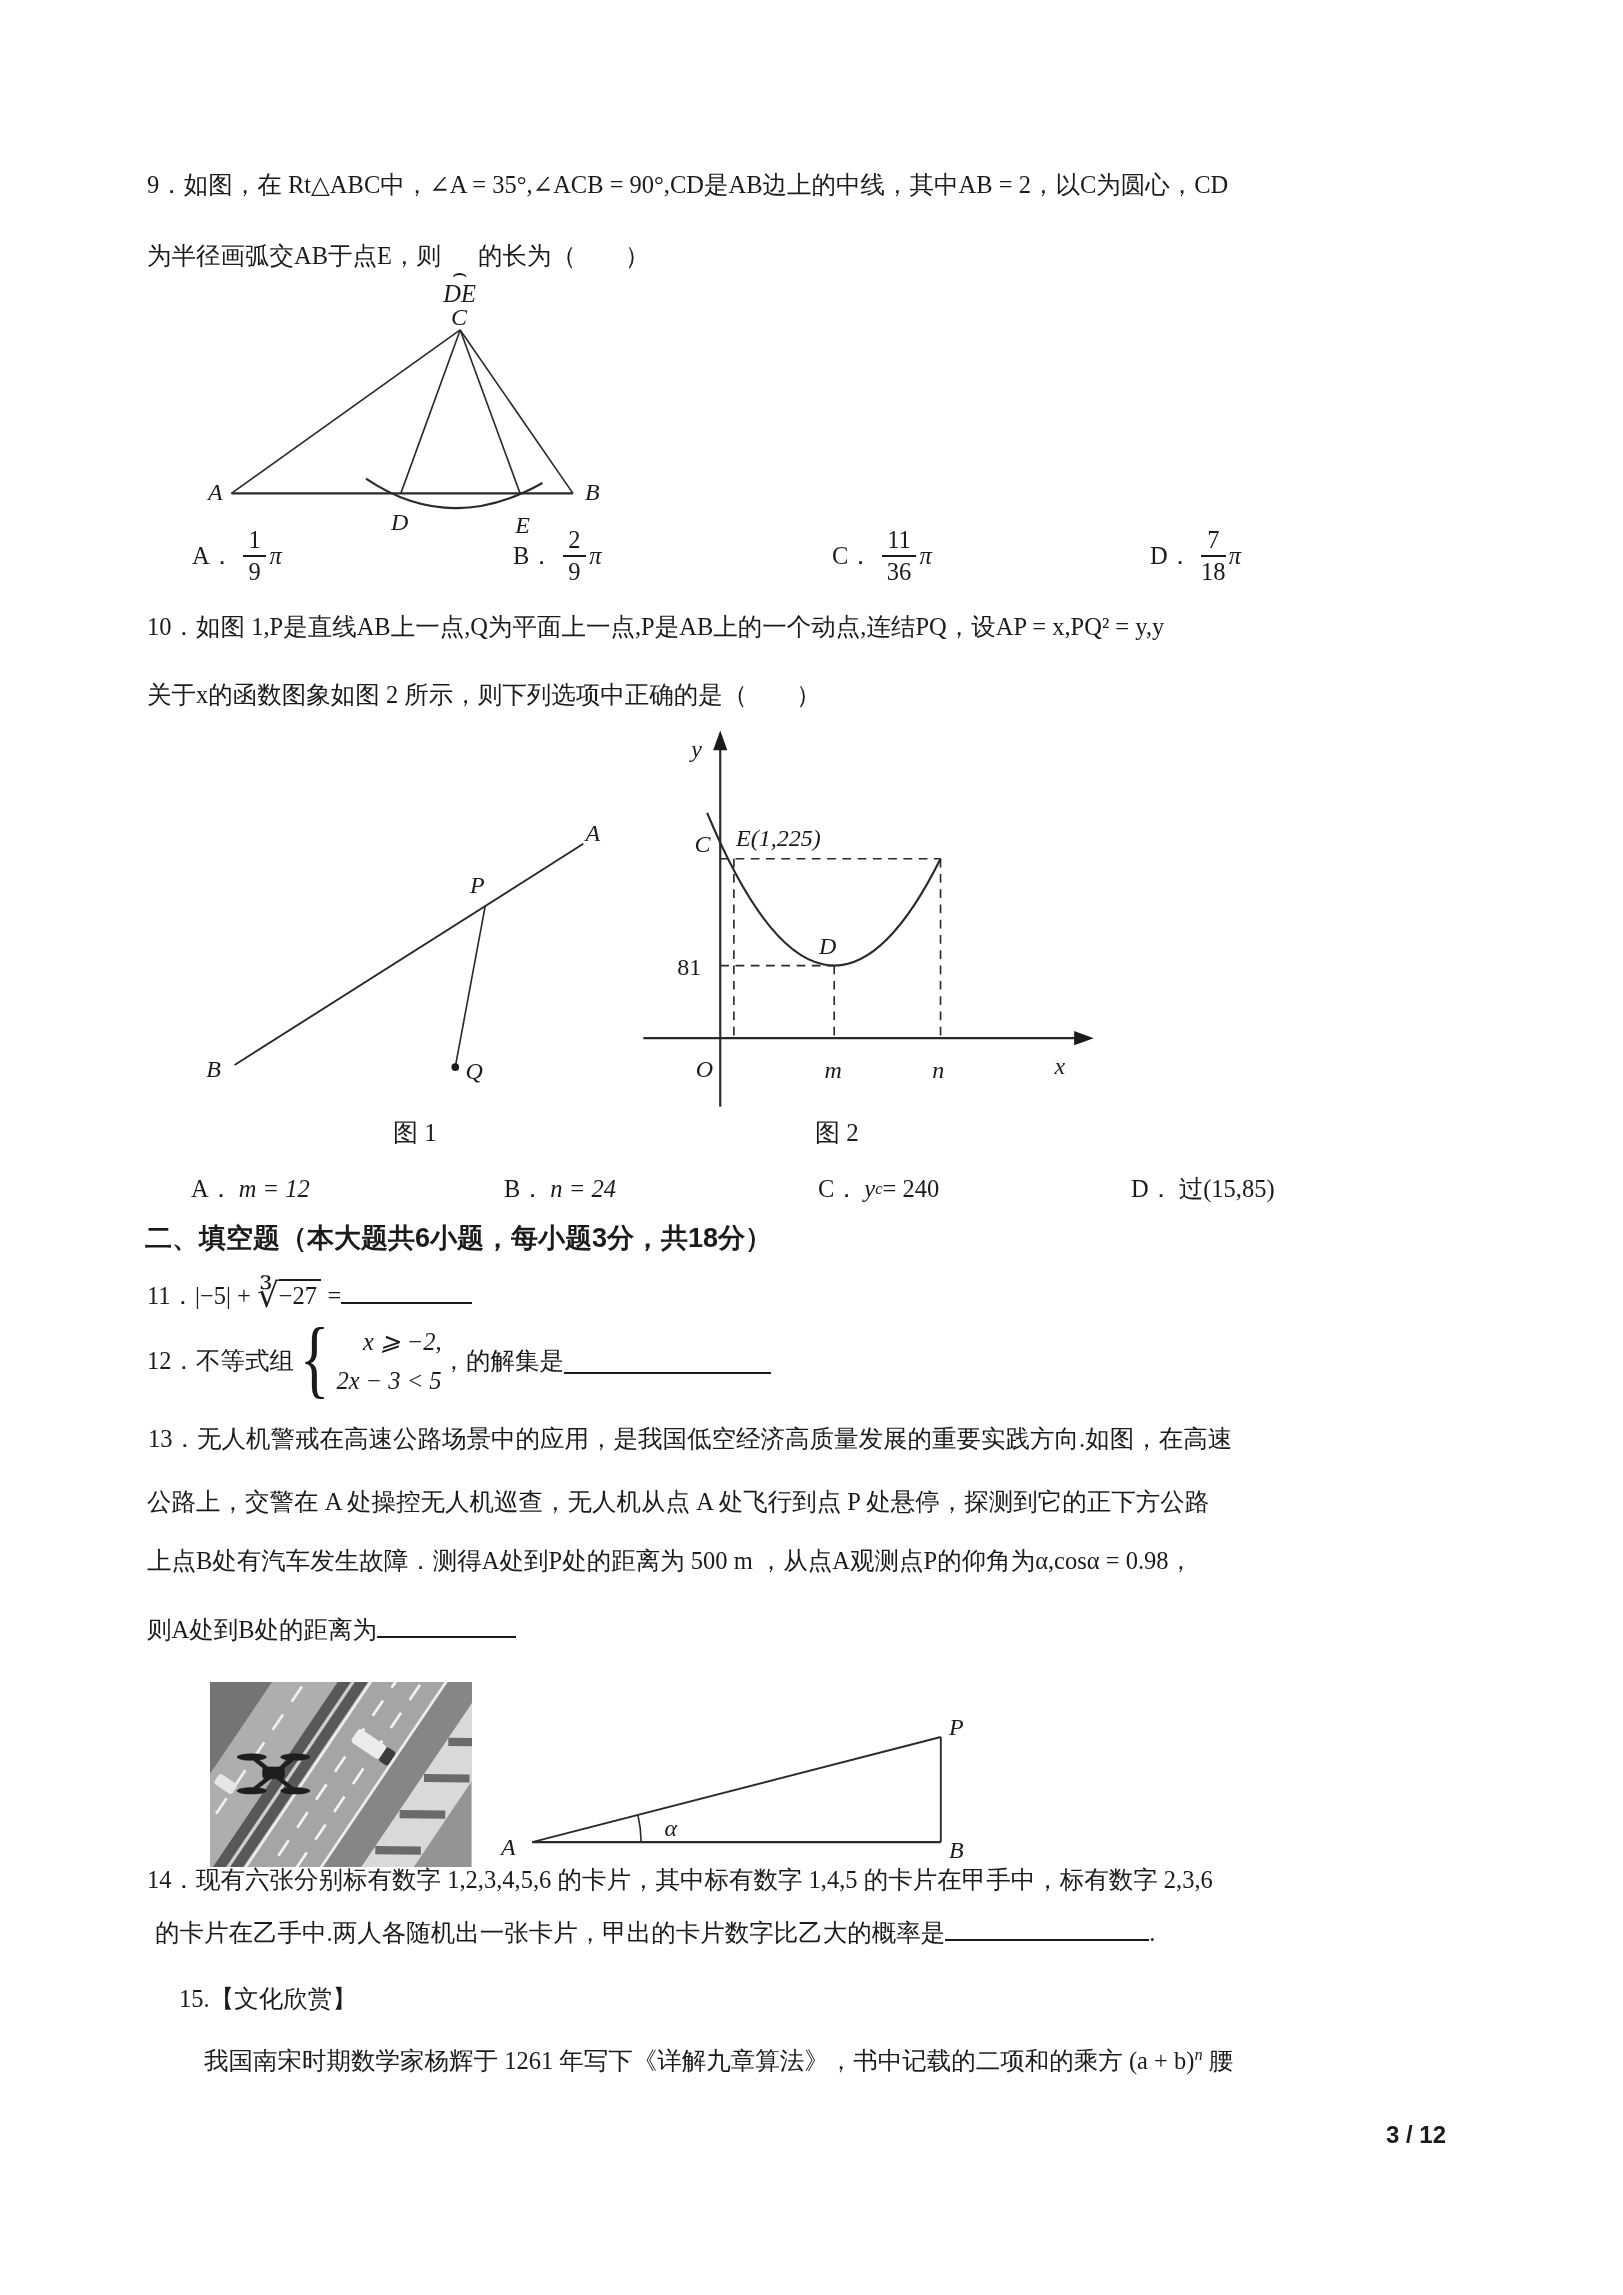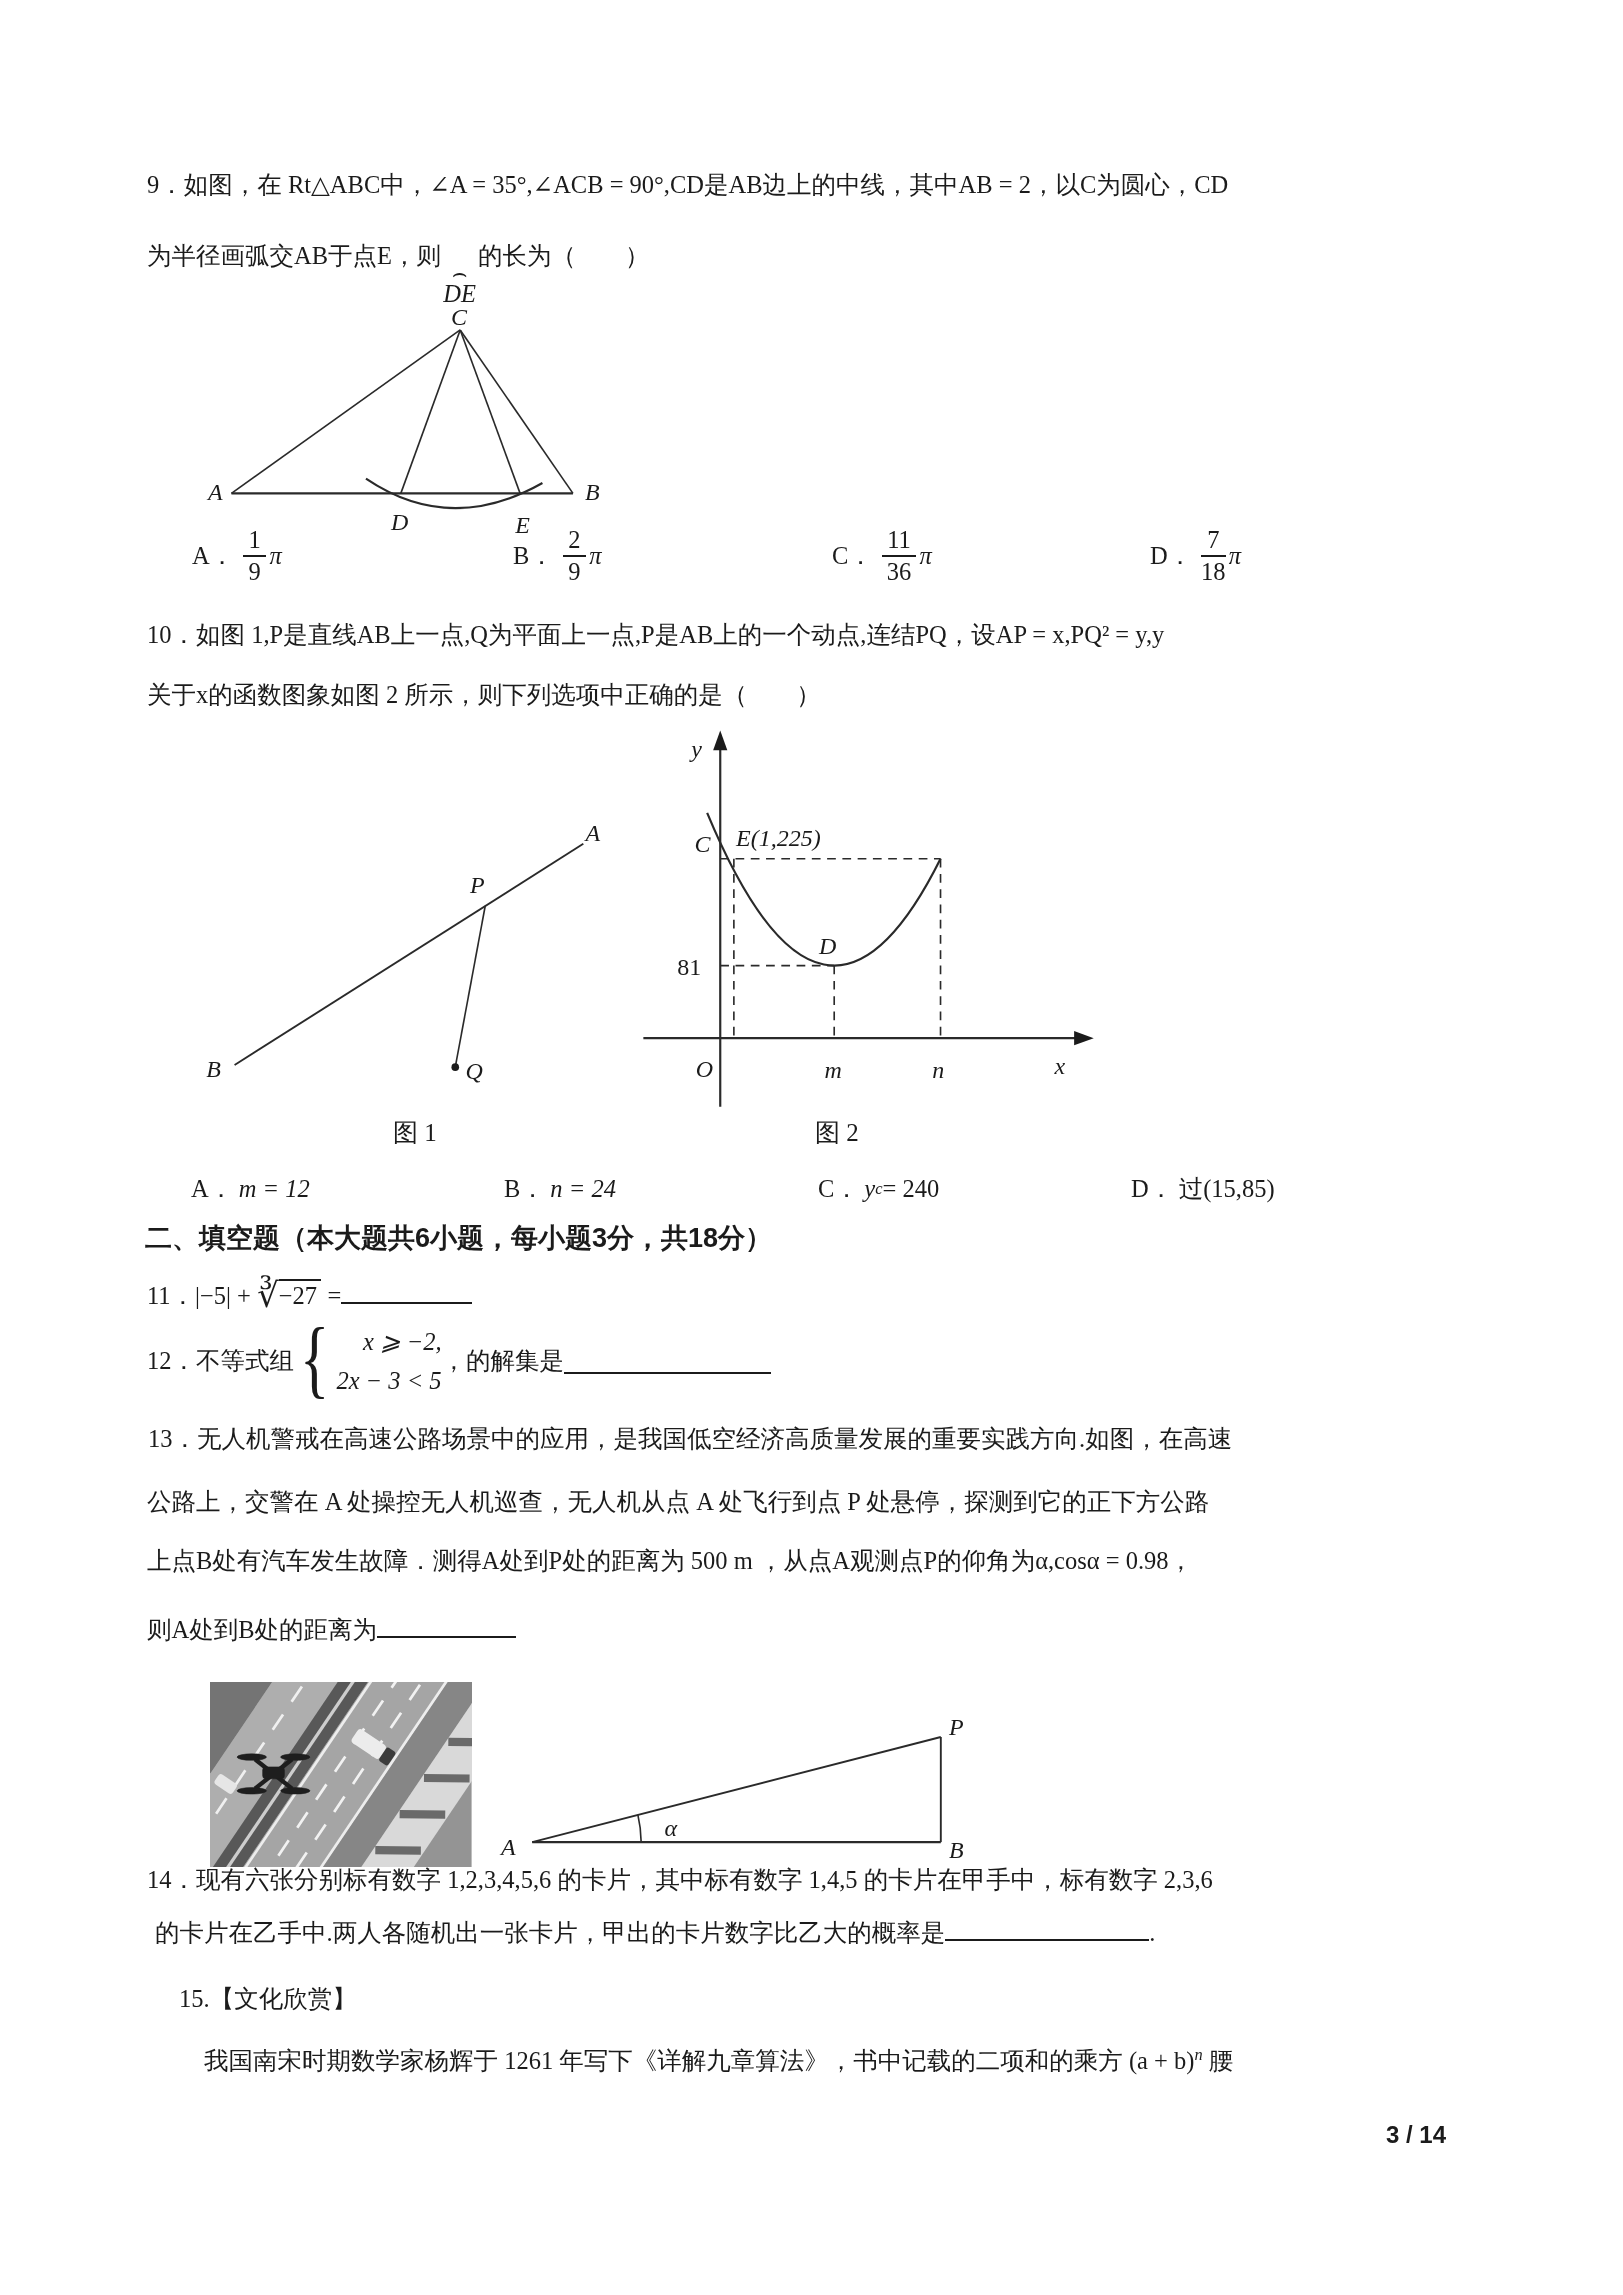--- a/index.html
+++ b/index.html
@@ -92,21 +92,21 @@
   </div>
   <div class="opt" style="left:1150px; top:523px; height:65px;">
     <span class="olabel">D．</span>
     <span class="frac">
         <span class="num">7</span>
         <span class="den">18</span>
       </span>
     <span class="it">π</span>
   </div>
 
-  <div class="line" style="left:147px; top:612px;margin-top:8px;">10．如图 1,P是直线AB上一点,Q为平面上一点,P是AB上的一个动点,连结PQ，设AP = x,PQ² = y,y</div>
+  <div class="line" style="left:147px; top:612px;">10．如图 1,P是直线AB上一点,Q为平面上一点,P是AB上的一个动点,连结PQ，设AP = x,PQ² = y,y</div>
   <div class="line" style="left:147px; top:680px;">关于x的函数图象如图 2 所示，则下列选项中正确的是（　　）</div>
 
   <svg class="fig" style="left:191px; top:780px;" width="425" height="327" viewBox="0 0 780 600">
     <line x1="80" y1="523" x2="720" y2="117" stroke-width="3.5"></line>
     <line x1="540" y1="231" x2="485" y2="527" stroke-width="3"></line>
     <circle cx="485" cy="527" r="7" fill="#1b1b1b" stroke="none"></circle>
     <text class="lab" x="724" y="112">A</text>
     <text class="lab" x="28" y="545">B</text>
     <text class="lab" x="512" y="208">P</text>
     <text class="lab" x="504" y="548">Q</text>
@@ -243,16 +243,16 @@
   <div class="line" style="left:147px; top:1856px;margin-top:9px;">14．现有六张分别标有数字 1,2,3,4,5,6 的卡片，其中标有数字 1,4,5 的卡片在甲手中，标有数字 2,3,6</div>
   <div class="line" style="left:147px; top:1918px;margin-left:8px;">
     <span>的卡片在乙手中.两人各随机出一张卡片，甲出的卡片数字比乙大的概率是</span><span class="blank short" style="width:204px;"></span><span>.</span>
   </div>
 
   <div class="line" style="left:147px; top:1984px;margin-left:32px;">15.【文化欣赏】</div>
   <div class="line" style="left:204px; top:2045px;">
     <span>我国南宋时期数学家杨辉于 1261 年写下《详解九章算法》，书中记载的二项和的乘方 (a + b)</span><sup class="it">n</sup><span> 腰</span>
   </div>
 
-  <div class="footer" style="left:1386px; top:2121px;">3 / 14</div>
+  <div class="footer" style="left:1386px; top:2121px;">3 / 12</div>
 
 </div>
 
 
 </body></html>

